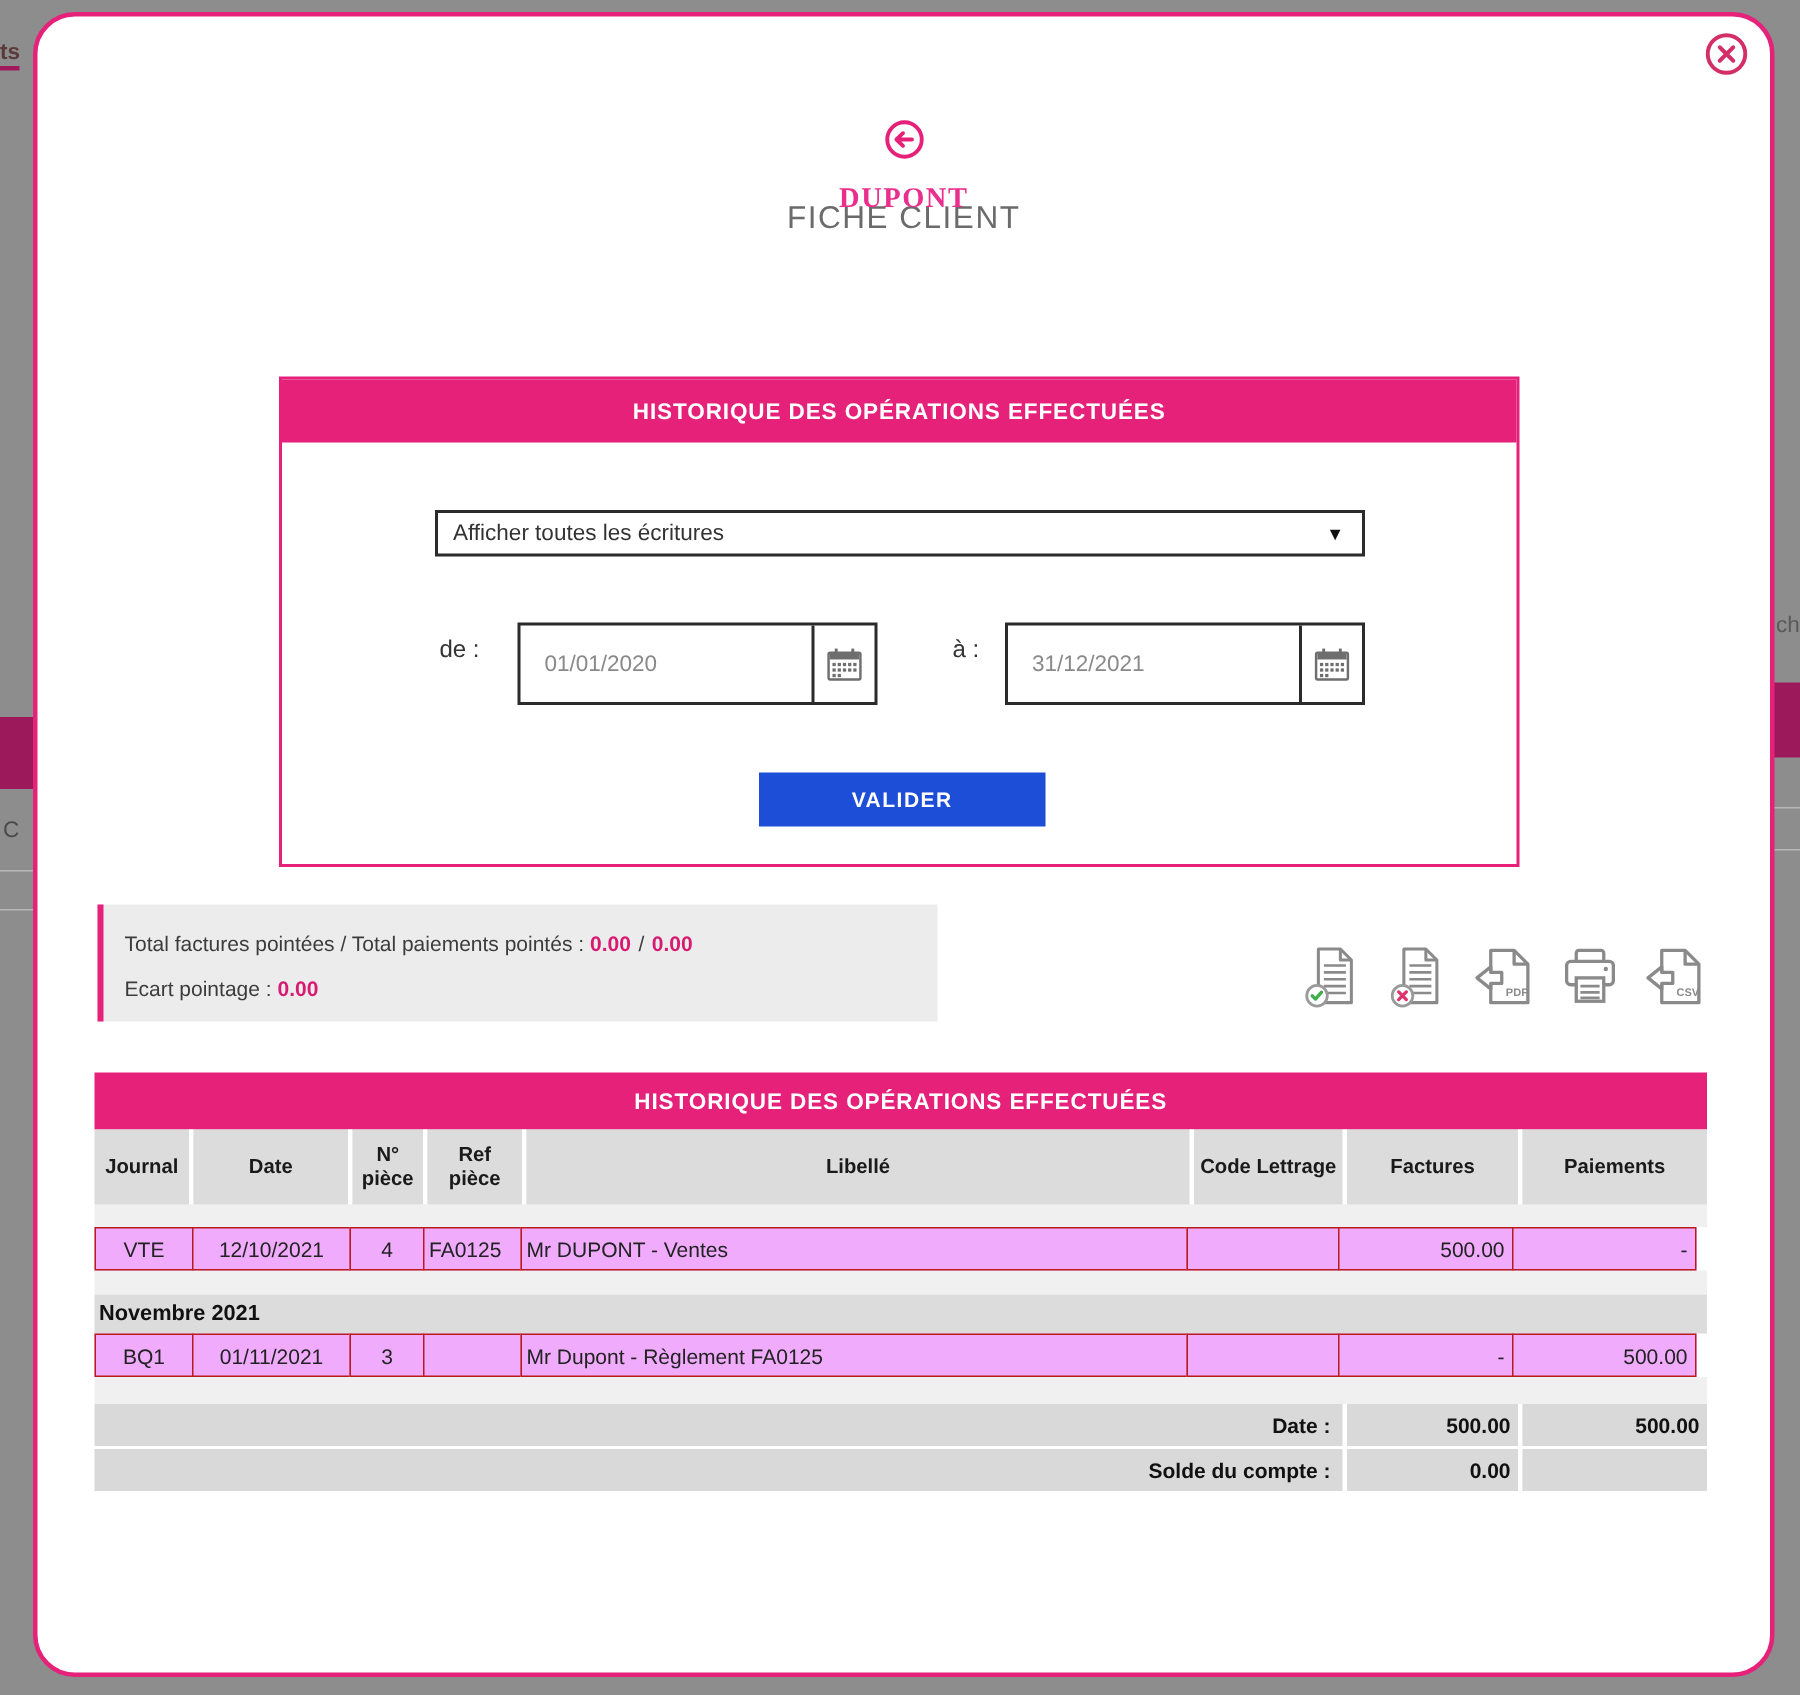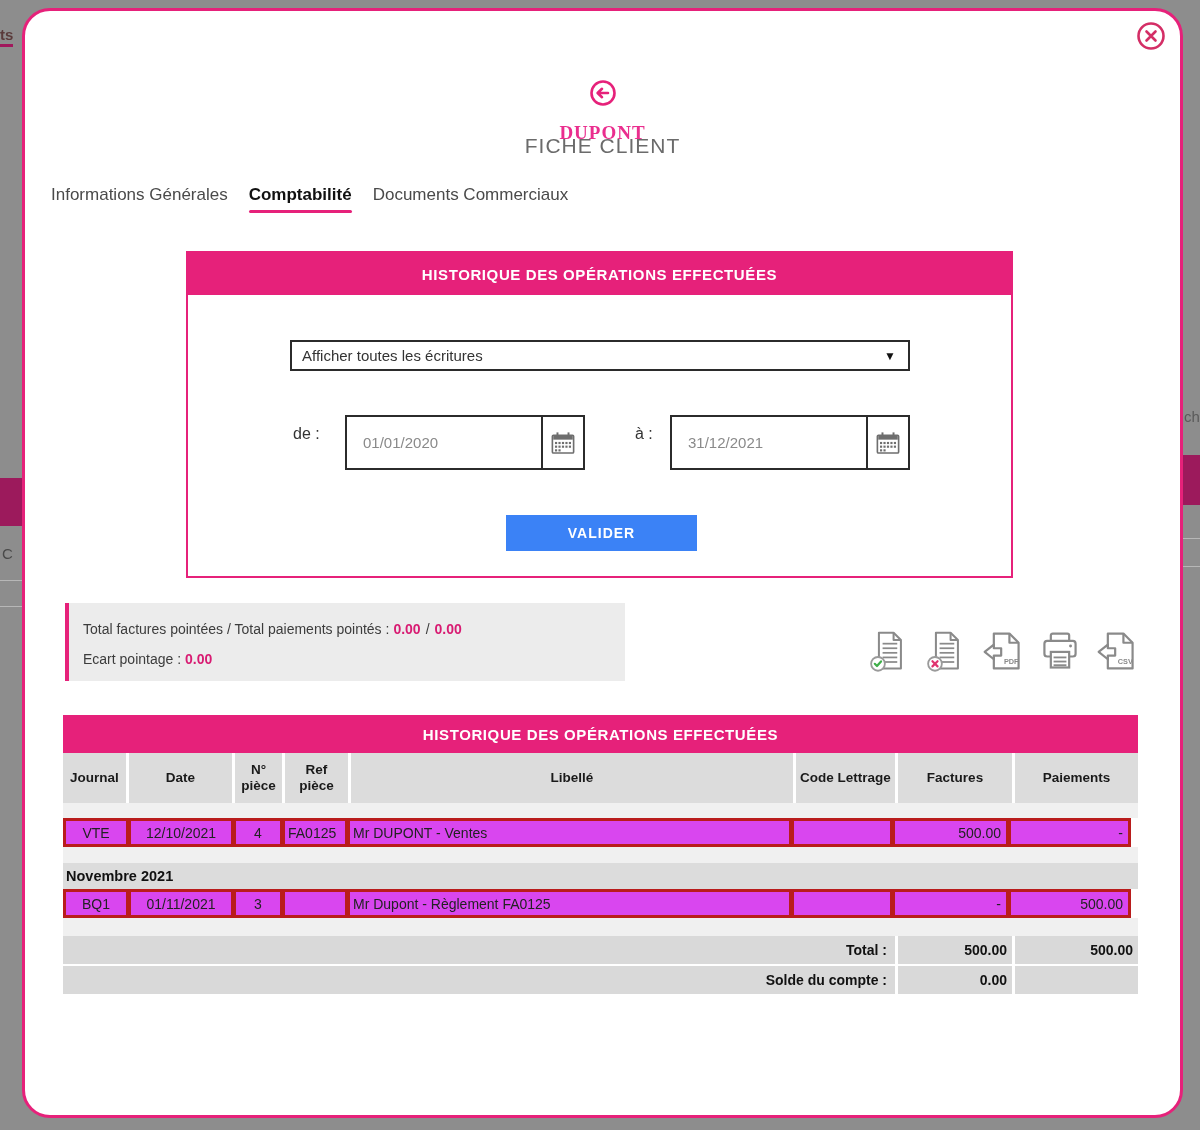--- a/index.html
+++ b/index.html
@@ -85,21 +85,21 @@
   }
   .box-de { left:157px; }
   .box-a  { left:482px; }
   .date-value { flex:1; display:flex; align-items:center; padding-left:16px; font-size:15px; color:#8a8a8a; }
   .cal-btn {
     width:42px; border-left:2px solid #2b2b2b;
     display:flex; align-items:center; justify-content:center; cursor:pointer;
   }
   .valider-btn {
     position:absolute; left:318px; top:262px; width:191px; height:36px;
-    background:#3b82f6; color:#fff; border:none;
+    background:#1d4ed8; color:#fff; border:none;
     font-family:"Liberation Sans", sans-serif;
     font-size:14px; font-weight:bold; letter-spacing:1px; cursor:pointer;
   }
 
   
   .summary {
     position:absolute; left:40px; top:592px; width:560px; height:78px;
     background:#ececec; border-left:4px solid #e6217a;
     padding:11px 0 0 14px; font-size:14px; color:#3c3c3c; line-height:30px;
   }
@@ -127,21 +127,21 @@
   .c0{width:66px;} .c1{width:106px;} .c2{width:50px;} .c3{width:66px;}
   .c4{width:445px;} .c5{width:102px;} .c6{width:117px;} .c7{width:123px;}
   .spacer { background:#f0f0f0; }
   .sp15{height:15px;} .sp16{height:16px;} .sp18{height:18px;}
   .group-row {
     height:26px; background:#dcdcdc; font-weight:bold; font-size:14.5px; color:#111;
     display:flex; align-items:center; padding-left:3px;
   }
   .drow { display:flex; height:29px; font-size:14px; color:#222; }
   .td {
-    background:#d946ef; border:3px solid #b91c1c; margin-left:-1px;
+    background:#f0abfc; border:1px solid #b91c1c; margin-left:-1px;
     display:flex; align-items:center; overflow:hidden; white-space:nowrap;
   }
   .td:first-child { margin-left:0; }
   .ctr { justify-content:center; }
   .lft { justify-content:flex-start; padding-left:3px; }
   .rgt { justify-content:flex-end; padding-right:5px; }
   .trow { display:flex; height:28px; font-size:14px; }
   .trow .tc {
     background:#d9d9d9; font-weight:bold; color:#111;
     display:flex; align-items:center; border-right:3px solid #fff;
@@ -178,25 +178,20 @@
     <div class="back-btn">
       <svg width="28" height="28" viewBox="0 0 28 28">
         <circle cx="14" cy="14" r="11.5" fill="none" stroke="#e6217a" stroke-width="2.6"></circle>
         <path d="M19 14 H9.5 M13 9.8 L8.6 14 L13 18.2" stroke="#e6217a" stroke-width="2.6" stroke-linecap="round" stroke-linejoin="round" fill="none"></path>
       </svg>
     </div>
     <div class="fiche-title">FICHE CLIENT</div>
   </div>
   <div class="client-name">DUPONT</div>
 
-  <div class="tabs">
-    <div class="tab">Informations Générales</div>
-    <div class="tab active">Comptabilité</div>
-    <div class="tab">Documents Commerciaux</div>
-  </div>
 
   <div class="panel">
     <div class="panel-title">HISTORIQUE DES OPÉRATIONS EFFECTUÉES</div>
 
     <div class="select-box">
       <span class="sel-text">Afficher toutes les écritures</span>
       <span class="sel-arrow">▼</span>
     </div>
 
     <span class="date-row-label lbl-de">de :</span>
@@ -366,21 +361,21 @@
       <div class="td c3 lft"></div>
       <div class="td c4 lft">Mr Dupont - Règlement FA0125</div>
       <div class="td c5 ctr"></div>
       <div class="td c6 rgt">-</div>
       <div class="td c7 rgt">500.00</div>
     </div>
 
     <div class="spacer sp18"></div>
 
     <div class="trow">
-      <div class="tc tc-label">Total :</div>
+      <div class="tc tc-label">Date :</div>
       <div class="tc c6 rgt">500.00</div>
       <div class="tc c7 rgt">500.00</div>
     </div>
 
     <div class="gap2"></div>
 
     <div class="trow">
       <div class="tc tc-label">Solde du compte :</div>
       <div class="tc c6 rgt">0.00</div>
       <div class="tc c7 rgt"></div>

